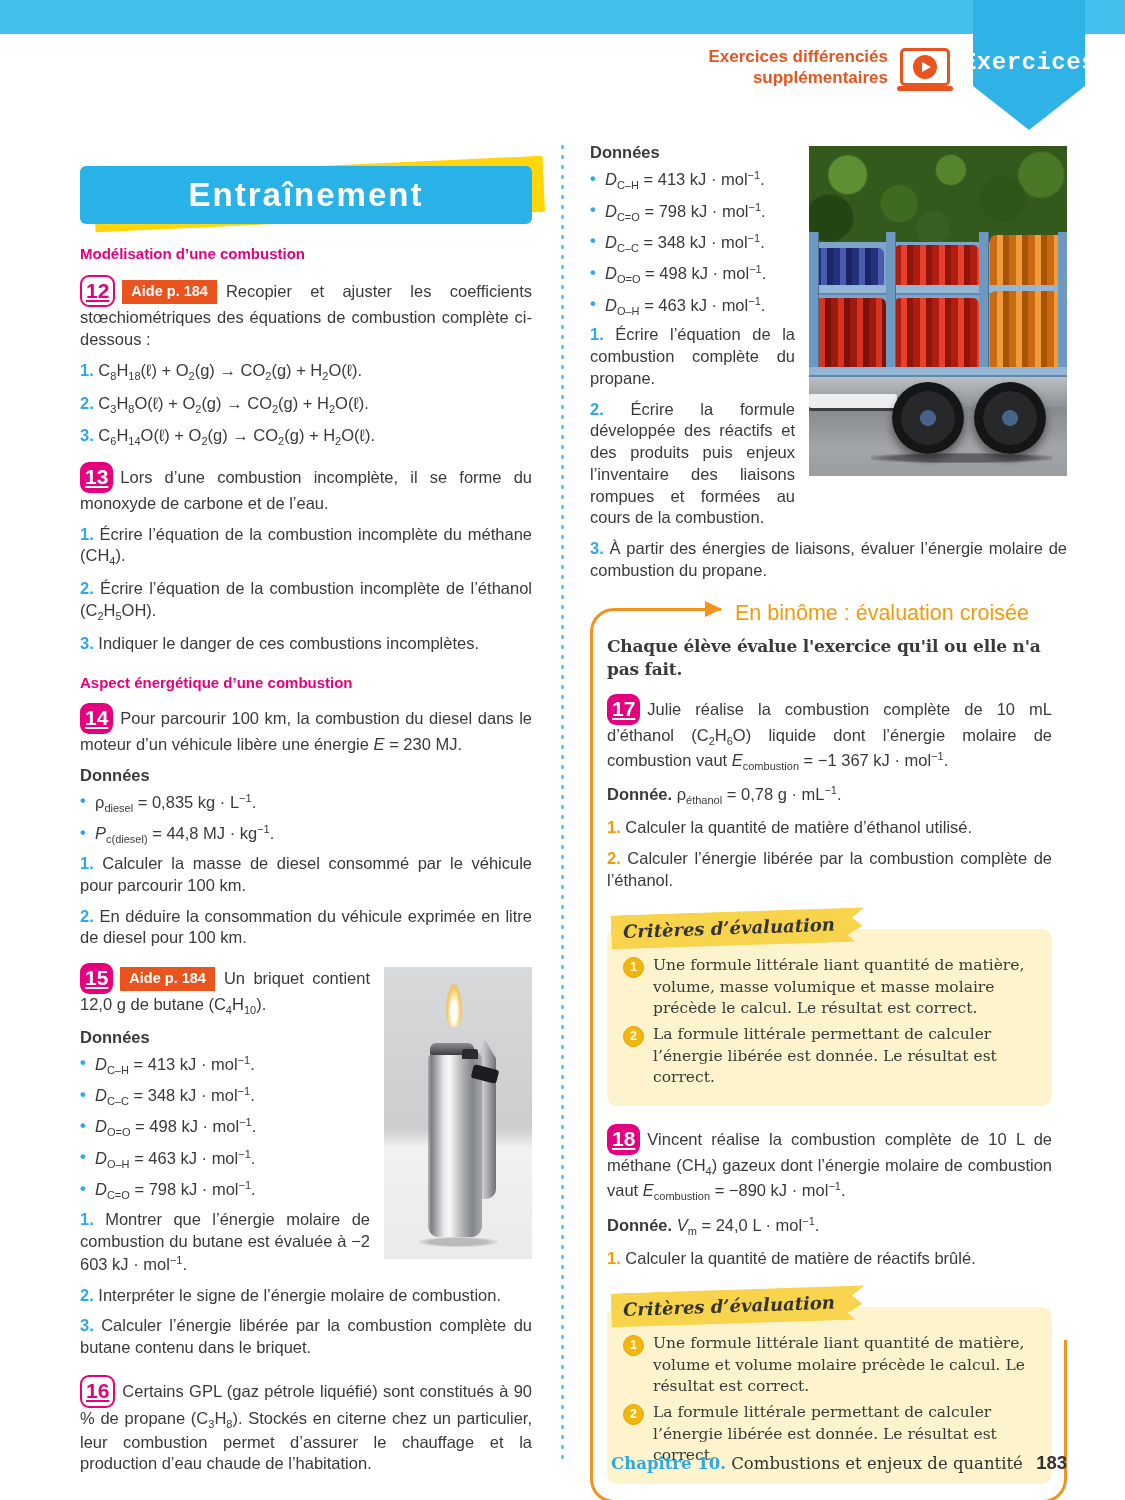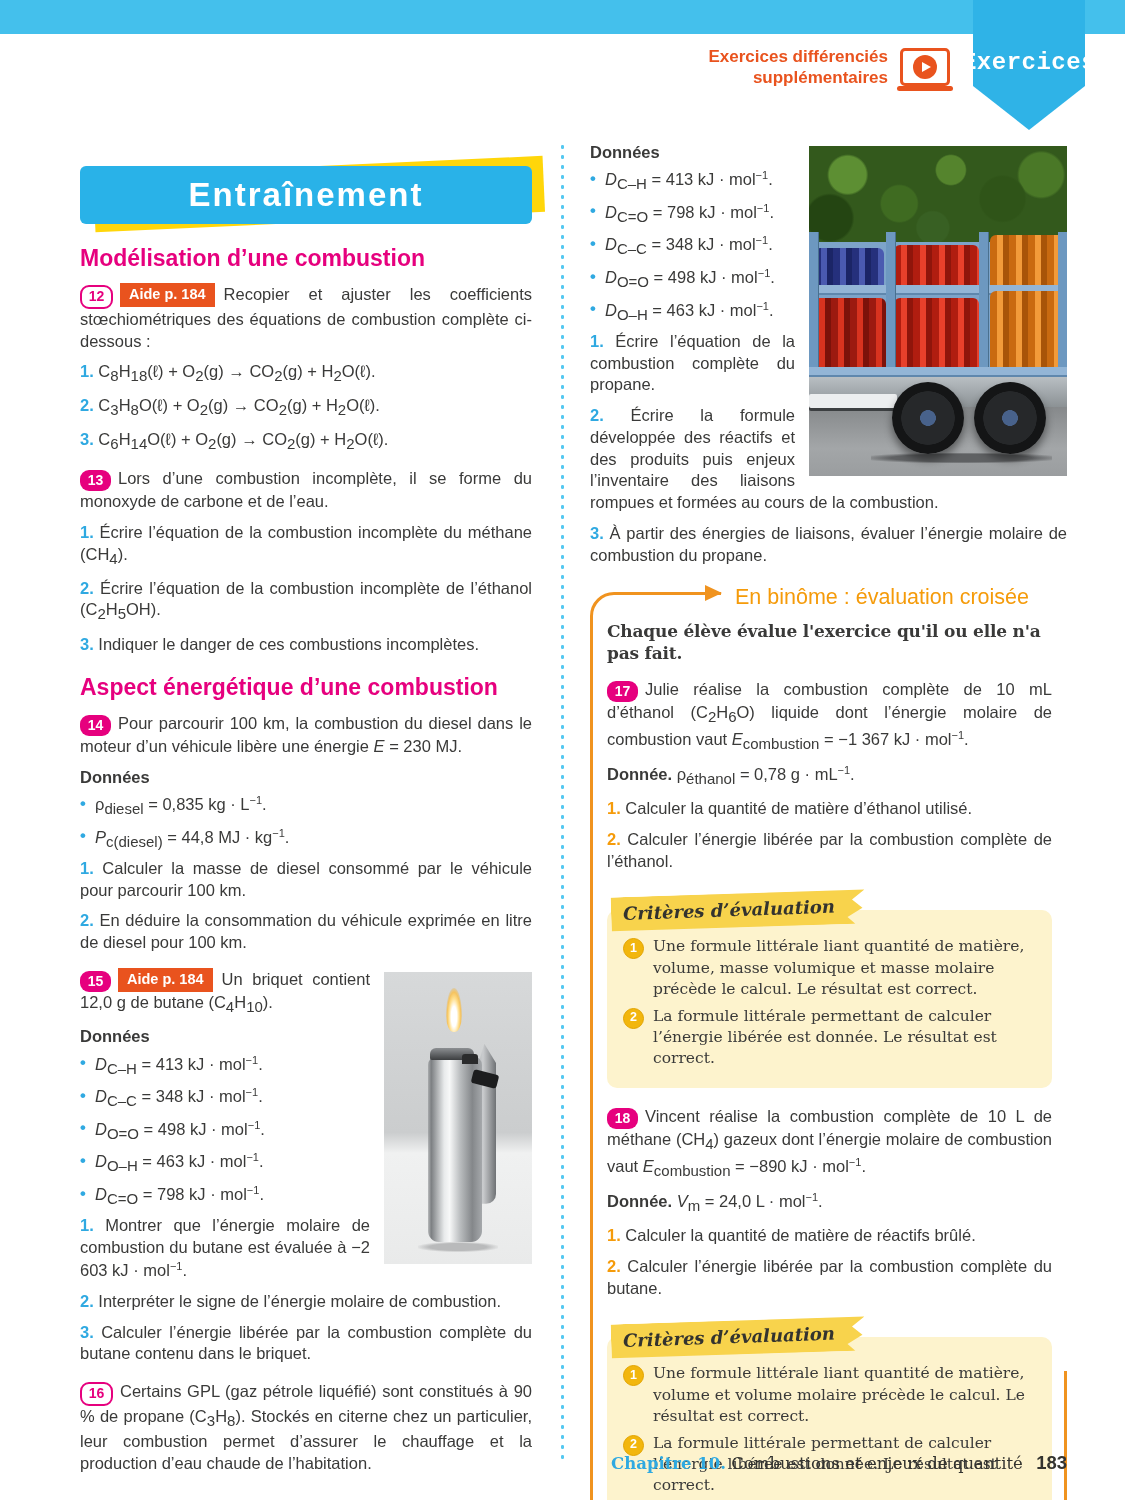--- a/index.html
+++ b/index.html
@@ -24,38 +24,38 @@
   .banner-y{position:absolute;left:14px;right:-12px;top:0;bottom:2px;background:#ffd60a;transform:rotate(-2.6deg);}
   .banner-b{position:absolute;inset:0;background:#29b2e8;border-radius:6px;display:flex;align-items:center;justify-content:center;}
   .banner-b span{color:#fff;font-weight:bold;font-size:33px;letter-spacing:2px;}
   
   .divider{position:absolute;left:560px;top:142px;width:5px;height:1318px;
            background-image:radial-gradient(circle,#55c8f0 1.7px,transparent 2px);background-size:5px 10px;background-repeat:repeat-y;}
   
   .col{position:absolute;font-size:16.5px;line-height:1.32;text-align:justify;}
   .col-left{left:80px;top:246px;width:452px;}
   .col-right{left:590px;top:140px;width:477px;}
-  h2{color:#e6007e;font-size:23px;line-height:1.1;margin:0 0 12px;text-align:left;font-weight:bold;}
+  h2{color:#e6007e;font-size:15px;line-height:1.1;margin:0 0 12px;text-align:left;font-weight:bold;}
   .h2-sp{margin-top:20px;}
   .p{margin:0 0 9px;}
   .q{margin:0 0 9px;}
   .qn{font-weight:bold;}
   .qn.blue{color:#2fa9e1;}
   .qn.orange{color:#f59b0a;}
-  .bnum{display:inline-block;min-width:21px;text-align:center;font-weight:bold;font-size:14px;
-        padding:1px 5px 2px;border-radius:9px;margin-right:7px;vertical-align:-1px;}
+  .bnum{display:inline-block;min-width:21px;text-align:center;font-weight:bold;font-size:21px;
+        padding:1px 5px 2px;border-radius:9px;margin-right:7px;vertical-align:-1px;text-decoration:underline;}
   .bnum.fill{background:#e6007e;color:#fff;}
   .bnum.outline{background:#fff;color:#e6007e;border:2.5px solid #e6007e;padding:0 4px 1px;}
   .baide{display:inline-block;background:#e9531e;color:#fff;font-weight:bold;font-size:14.5px;
          padding:2px 9px 3px;margin-right:9px;vertical-align:1px;}
   .dlabel{font-weight:bold;margin:2px 0 4px;}
   .bullet{position:relative;padding-left:15px;margin:0 0 6px;text-align:left;}
   .bullet::before{content:"•";color:#2fa9e1;position:absolute;left:0;top:0;font-weight:bold;}
   .ex-block{margin-bottom:16px;}
-  sub{font-size:15px;}
+  sub{font-size:11px;}
   sup{font-size:11px;}
   
   .photo-lighter{float:right;width:148px;height:292px;margin:4px 0 8px 14px;position:relative;overflow:hidden;
                  background:linear-gradient(#d7d9da 0%,#cbcdce 55%,#f0f1f1 62%,#e9eaea 100%);}
   .l-flame{position:absolute;left:62px;top:16px;width:16px;height:44px;
            background:radial-gradient(ellipse at 50% 65%,#fff 0 25%,#ffdf8e 45%,#f5c35f 60%,rgba(190,205,230,.55) 78%,rgba(190,205,230,0) 100%);
            border-radius:50% 50% 45% 45%/62% 62% 38% 38%;}
   .l-body{position:absolute;left:44px;bottom:22px;width:54px;height:186px;
           background:linear-gradient(90deg,#80838679 ,#7c7f82 6%,#e8eaeb 30%,#f7f8f8 40%,#b9bcbe 60%,#84878a 82%,#a5a8ab 100%);
           border-radius:9px 9px 11px 11px;}
@@ -282,21 +282,20 @@
         </div>
       </div>
 
       <p class="p" style="margin-top:18px;">
         <span class="bnum fill">18</span><span>Vincent réalise la combustion complète de 10 L de méthane (CH<sub>4</sub>) gazeux dont l’énergie molaire de combustion vaut <i>E</i><sub>combustion</sub> = −890 kJ · mol<sup>−1</sup>.</span>
       </p>
       <p class="p">
         <span class="dlabel" style="display:inline;">Donnée.</span> <span><i>V</i><sub>m</sub> = 24,0 L · mol<sup>−1</sup>.</span>
       </p>
       <p class="q"><span class="qn orange">1.</span> <span>Calculer la quantité de matière de réactifs brûlé.</span></p>
-      <p class="q"><span class="qn orange">2.</span> <span>Calculer l’énergie libérée par la combustion complète du butane.</span></p>
 
       <div class="crit" style="margin-bottom:0;">
         <div class="crit-title">Critères d’évaluation</div>
         <div class="crit-box">
           <div class="crit-item">
             <span class="crit-n">1</span>
             <span>Une formule littérale liant quantité de matière, volume et volume molaire précède le calcul. Le résultat est correct.</span>
           </div>
           <div class="crit-item">
             <span class="crit-n">2</span>

